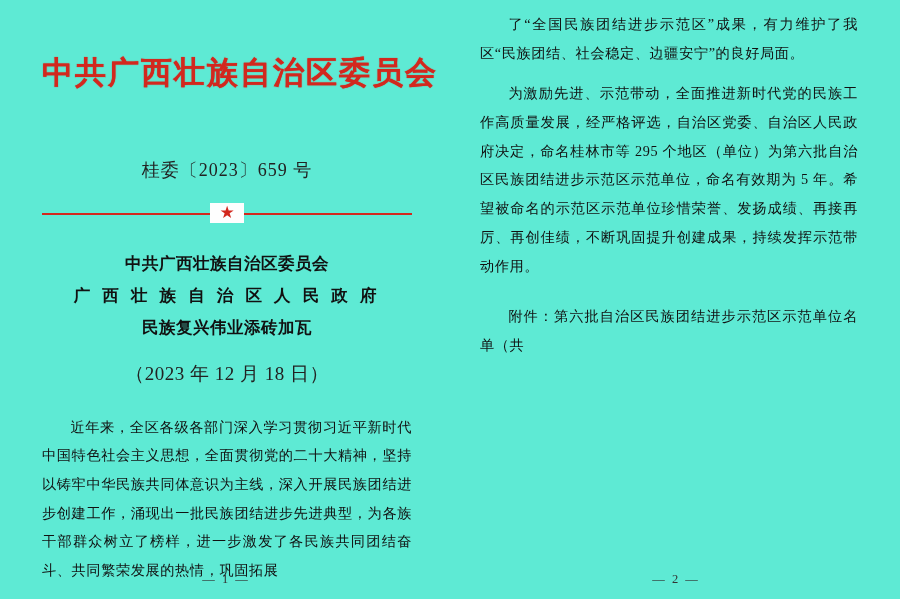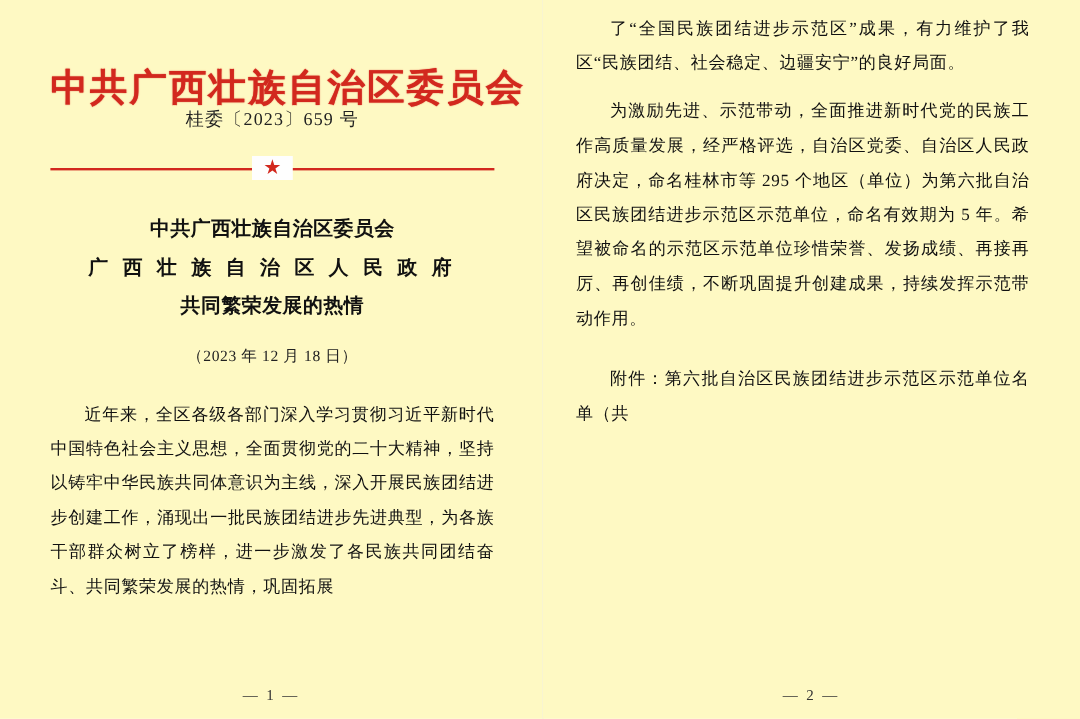--- a/index.html
+++ b/index.html
@@ -18,21 +18,21 @@
     position: relative;
     width: 900px;
     height: 599px;
     display: flex;
   }
   
   .page {
     position: relative;
     box-sizing: border-box;
     height: 599px;
-    background: #fef9c3;
+    background: #5eead4;
   }
   .page-left {
     width: 452px;
     padding: 10px 40px 0 42px;
   }
   .page-right {
     width: 448px;
     padding: 10px 42px 0 28px;
   }
   .page-divider {
@@ -52,22 +52,23 @@
     font-family: "Liberation Serif", "DejaVu Serif", serif;
     font-weight: bold;
     font-size: 31px;
     letter-spacing: 2px;
     white-space: nowrap;
     line-height: 1.1;
     text-shadow: 0 0 1px #d2281e;
   }
 
   .doc-number {
-    text-align: center;
-    font-size: 15px;
+    margin-top: 68px;
+    text-align: center;
+    font-size: 18px;
     letter-spacing: 1px;
     color: #222;
   }
 
   .red-rule {
     position: relative;
     margin-top: 22px;
     height: 18px;
   }
   .red-rule .line {
@@ -101,21 +102,21 @@
     color: #111;
   }
   .title-block .t-wide {
     letter-spacing: 4px;
     font-family: Liberation Serif, serif;
   }
 
   .date-line {
     margin-top: 16px;
     text-align: center;
-    font-size: 13px;
+    font-size: 19px;
     letter-spacing: 0.5px;
     color: #222;
   }
 
   .body-text {
     margin-top: 26px;
     font-size: 14.2px;
     line-height: 2.02;
     letter-spacing: 0.6px;
     text-align: justify;
@@ -167,21 +168,21 @@
     <div class="doc-number">桂委〔2023〕659 号</div>
 
     <div class="red-rule">
       <div class="line"></div>
       <div class="star">★</div>
     </div>
 
     <div class="title-block">
       <div>中共广西壮族自治区委员会</div>
       <div class="t-wide">广 西 壮 族 自 治 区 人 民 政 府</div>
-      <div>共同繁荣发展的热情</div>
+      <div>民族复兴伟业添砖加瓦</div>
     </div>
 
     <div class="date-line">（2023 年 12 月 18 日）</div>
 
     <div class="body-text">
       <p>近年来，全区各级各部门深入学习贯彻习近平新时代中国特色社会主义思想，全面贯彻党的二十大精神，坚持以铸牢中华民族共同体意识为主线，深入开展民族团结进步创建工作，涌现出一批民族团结进步先进典型，为各族干部群众树立了榜样，进一步激发了各民族共同团结奋斗、共同繁荣发展的热情，巩固拓展</p>
     </div>
 
     <div class="page-footer">— 1 —</div>
   </div>

